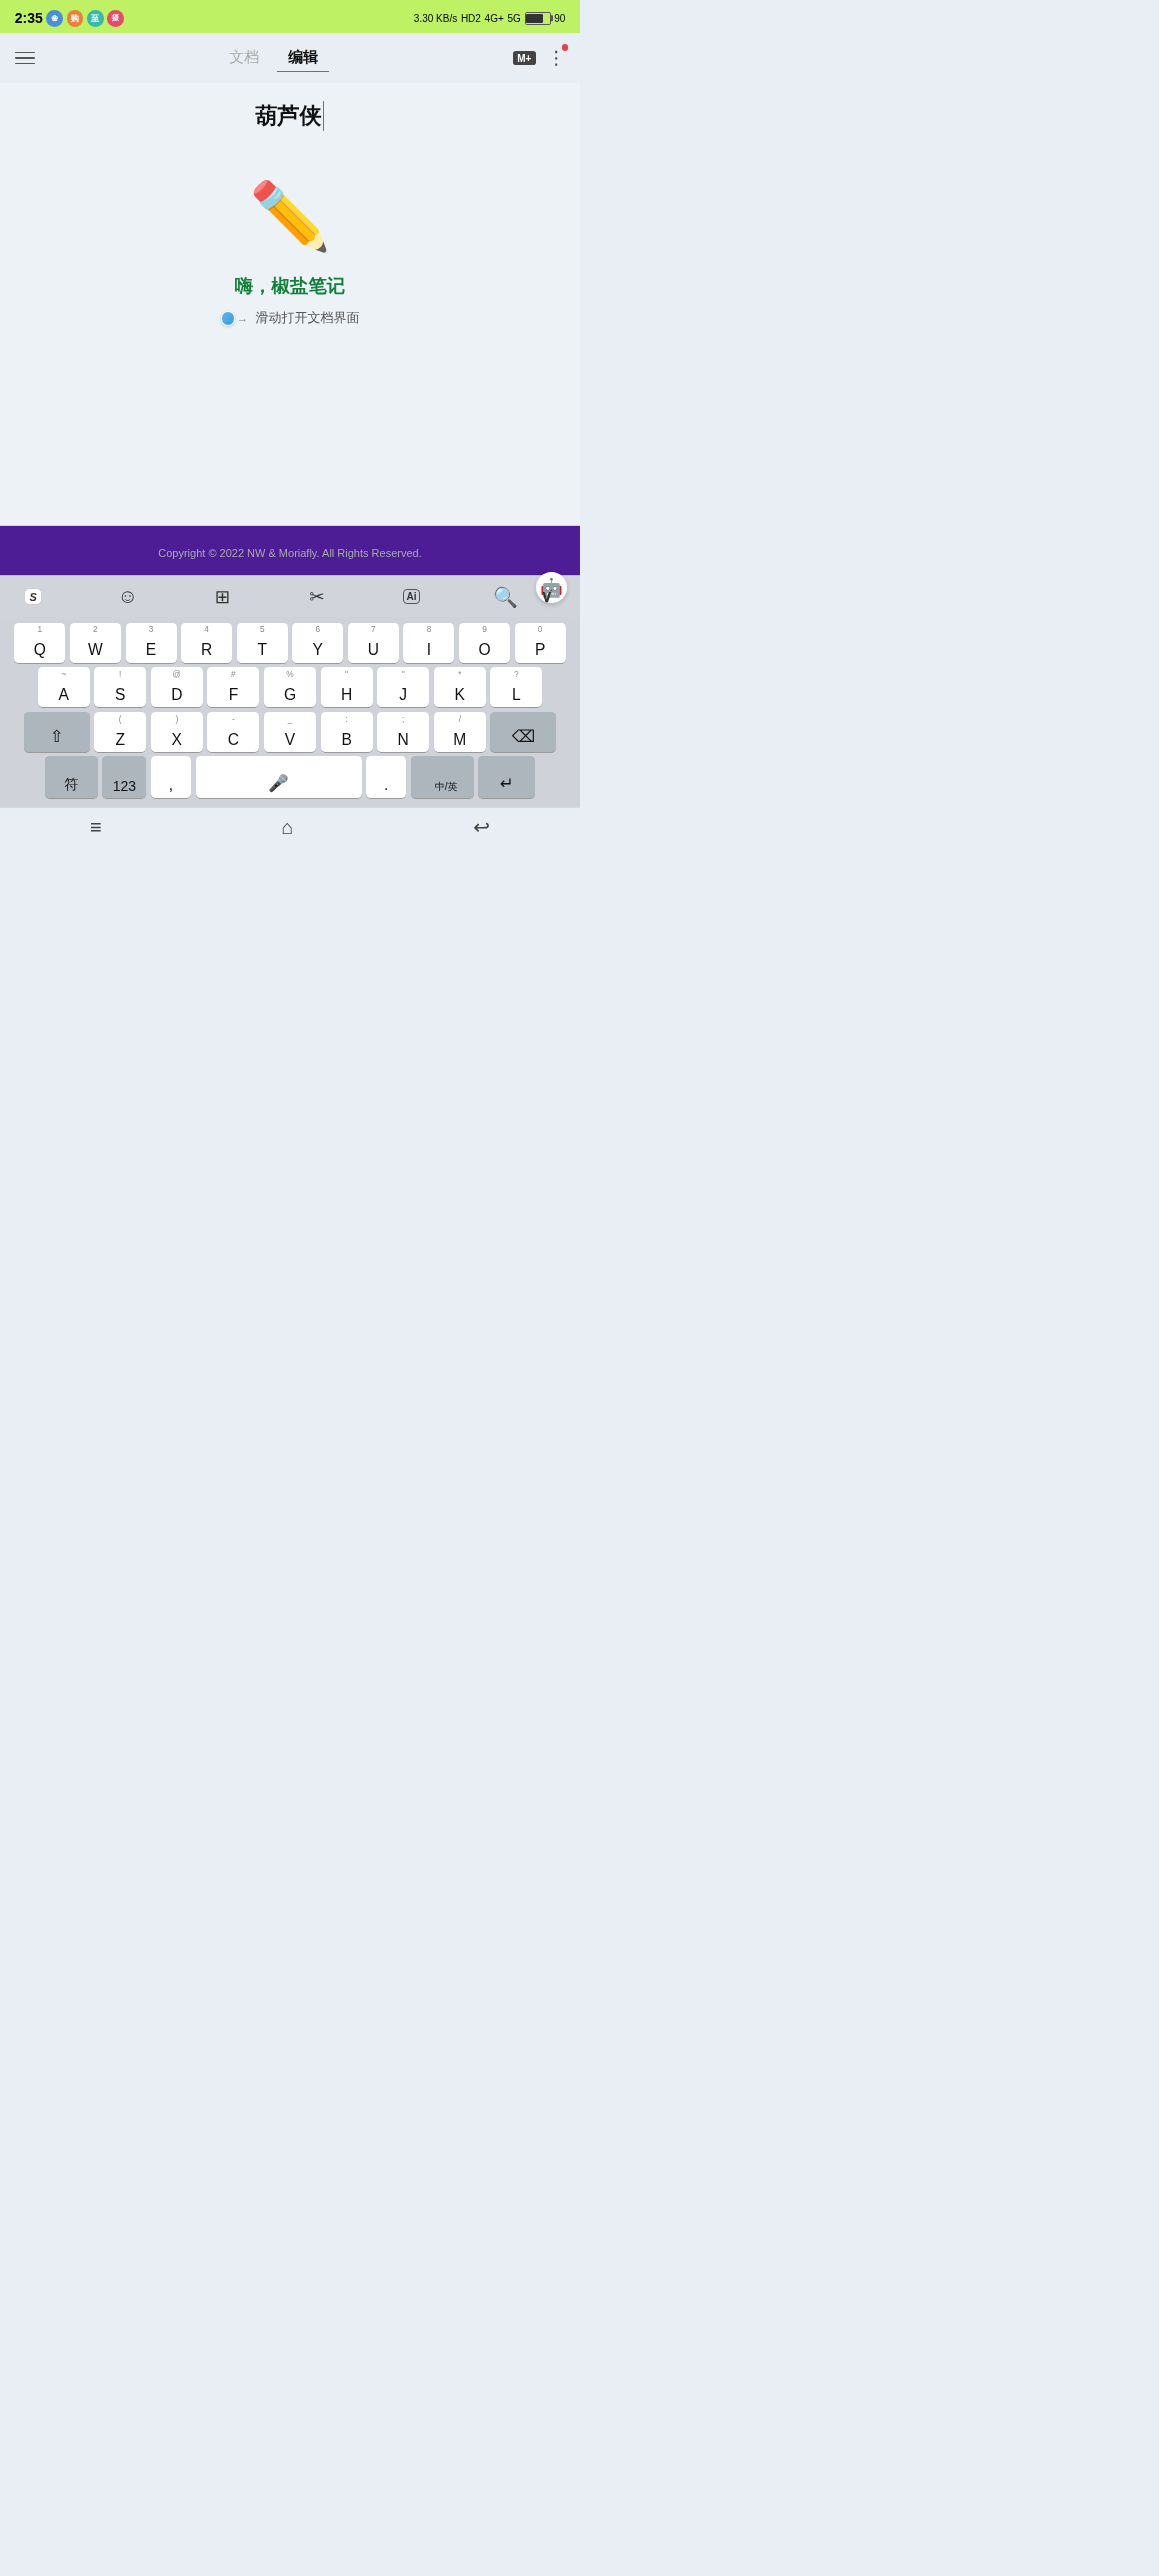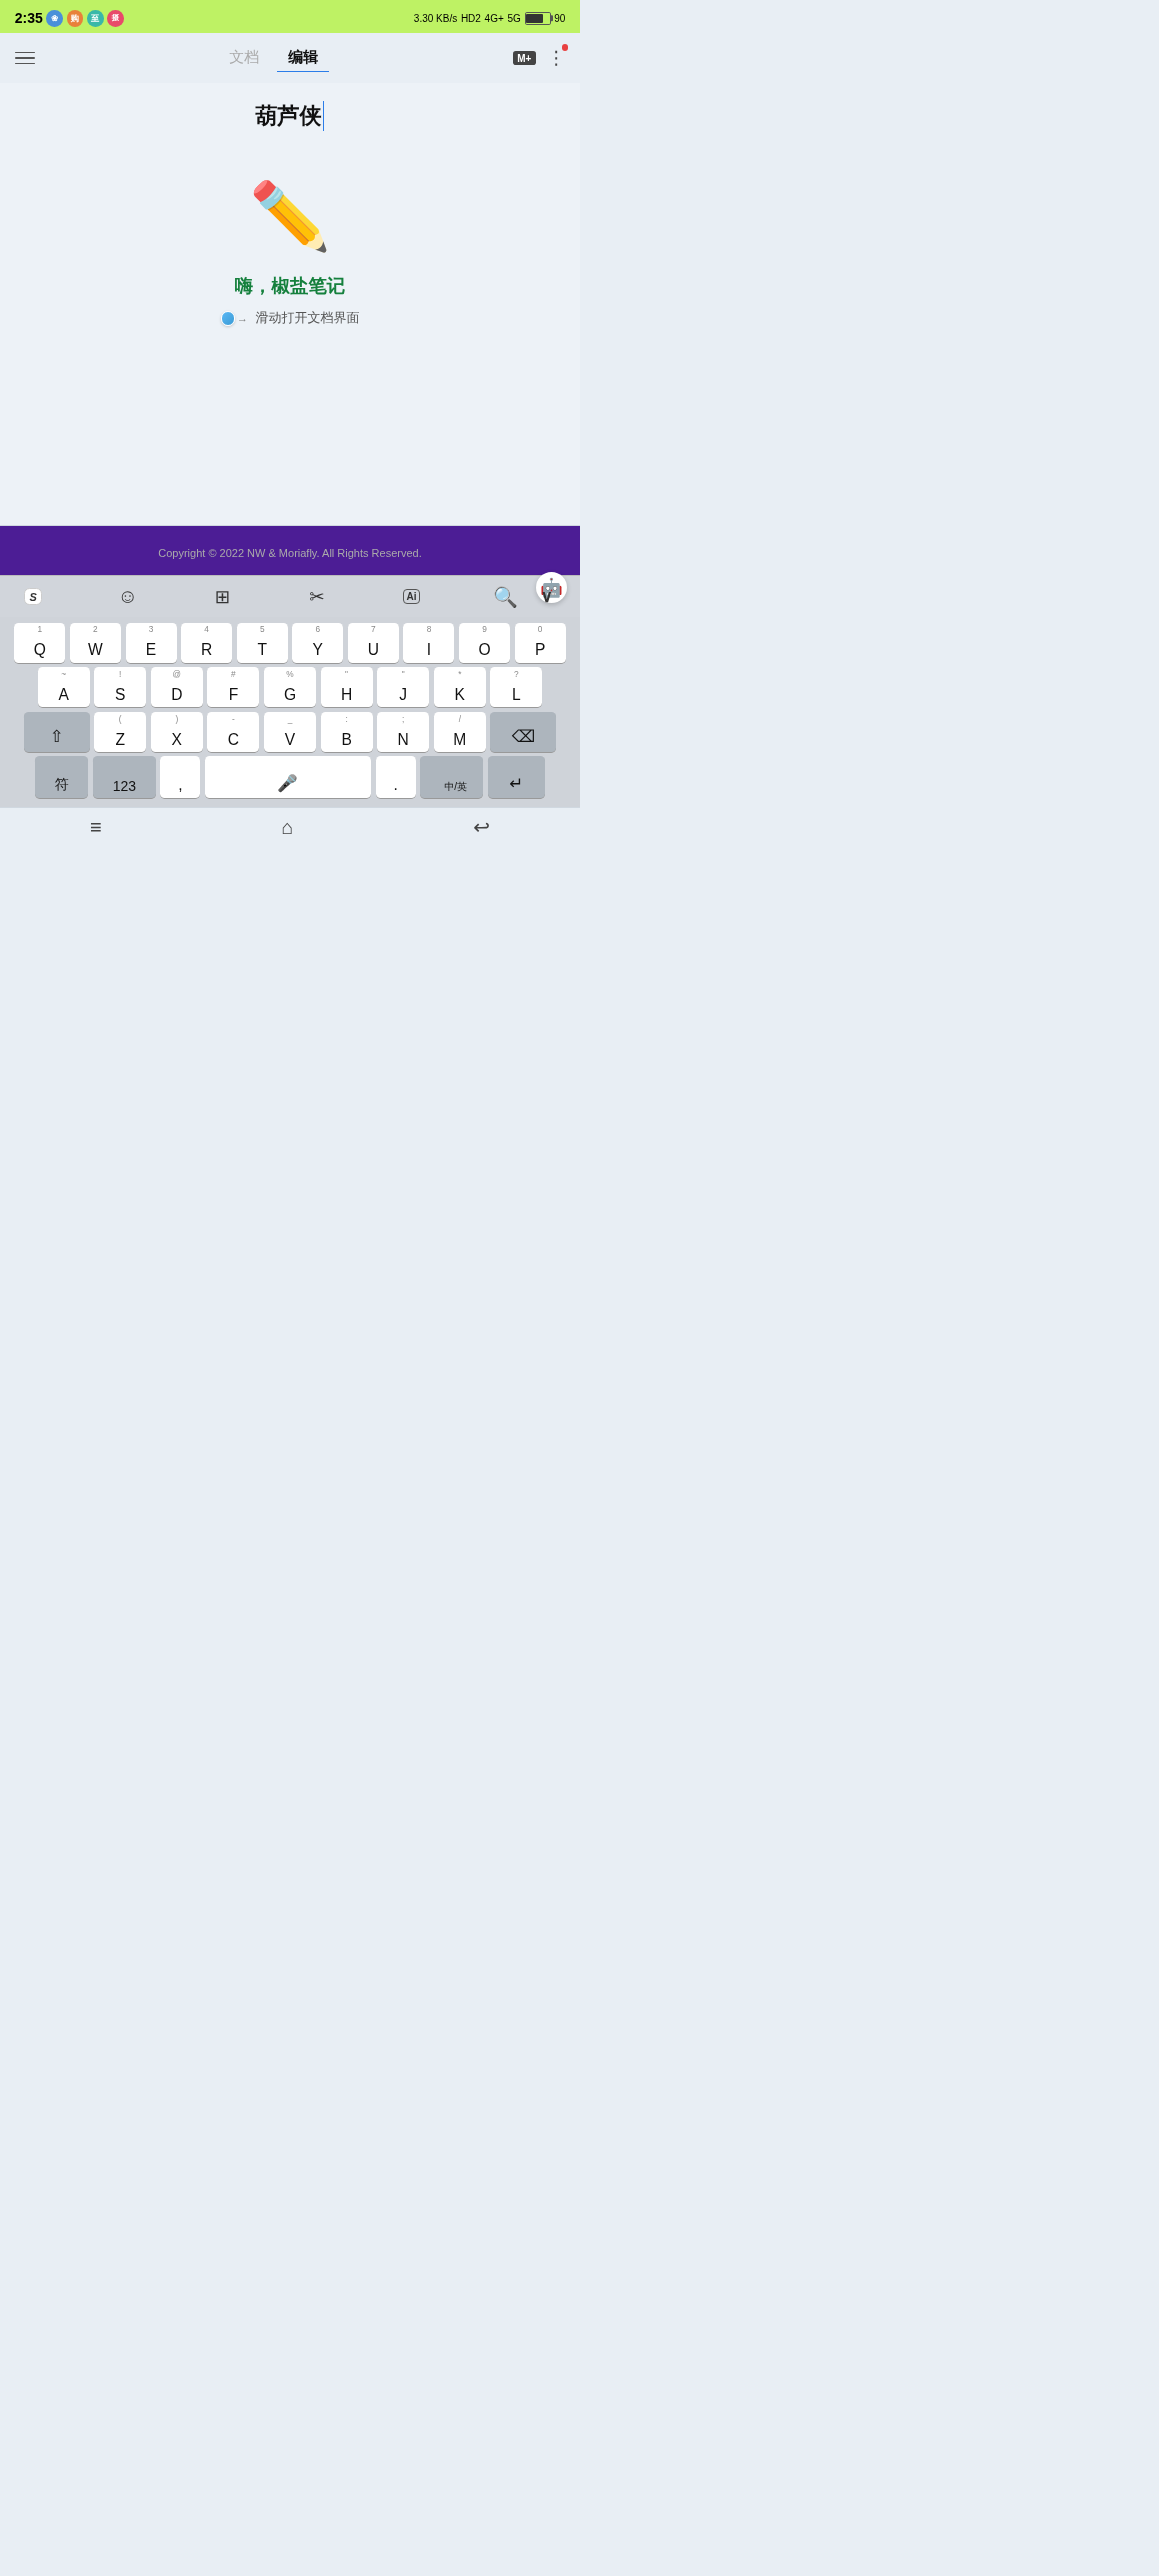--- a/index.html
+++ b/index.html
@@ -521,21 +521,21 @@
       </div>
     <div class="key">
         <span class="key-num">/</span>
         <span class="key-letter">M</span>
       </div>
     <div class="key key-special key-del" style="width:66px; font-size:16.6px;">⌫</div>
   </div>
 
   <div class="kb-row row4">
     <div class="key key-special key-fu" style="width:53px; height:42px; font-size:14px;">符</div>
-    <div class="key key-special key-123" style="width:63px; height:42px; font-size:14px;">123</div>
+    <div class="key key-special key-123" style="width:44px; height:42px; font-size:14px;">123</div>
     <div class="key key-comma" style="width:40px; height:42px; font-size:15.6px;">,</div>
     <div class="key key-space" style="width:166px; height:42px;">
       <span style="font-size:16.6px; color:#888;">🎤</span>
     </div>
     <div class="key key-period" style="width:40px; height:42px; font-size:15.6px;">.</div>
     <div class="key key-special key-zh" style="width:63px; height:42px; font-size:10px;">中/英</div>
     <div class="key key-special key-enter" style="width:57px; height:42px; font-size:16.6px;">↵</div>
   </div>
 </div>
 

